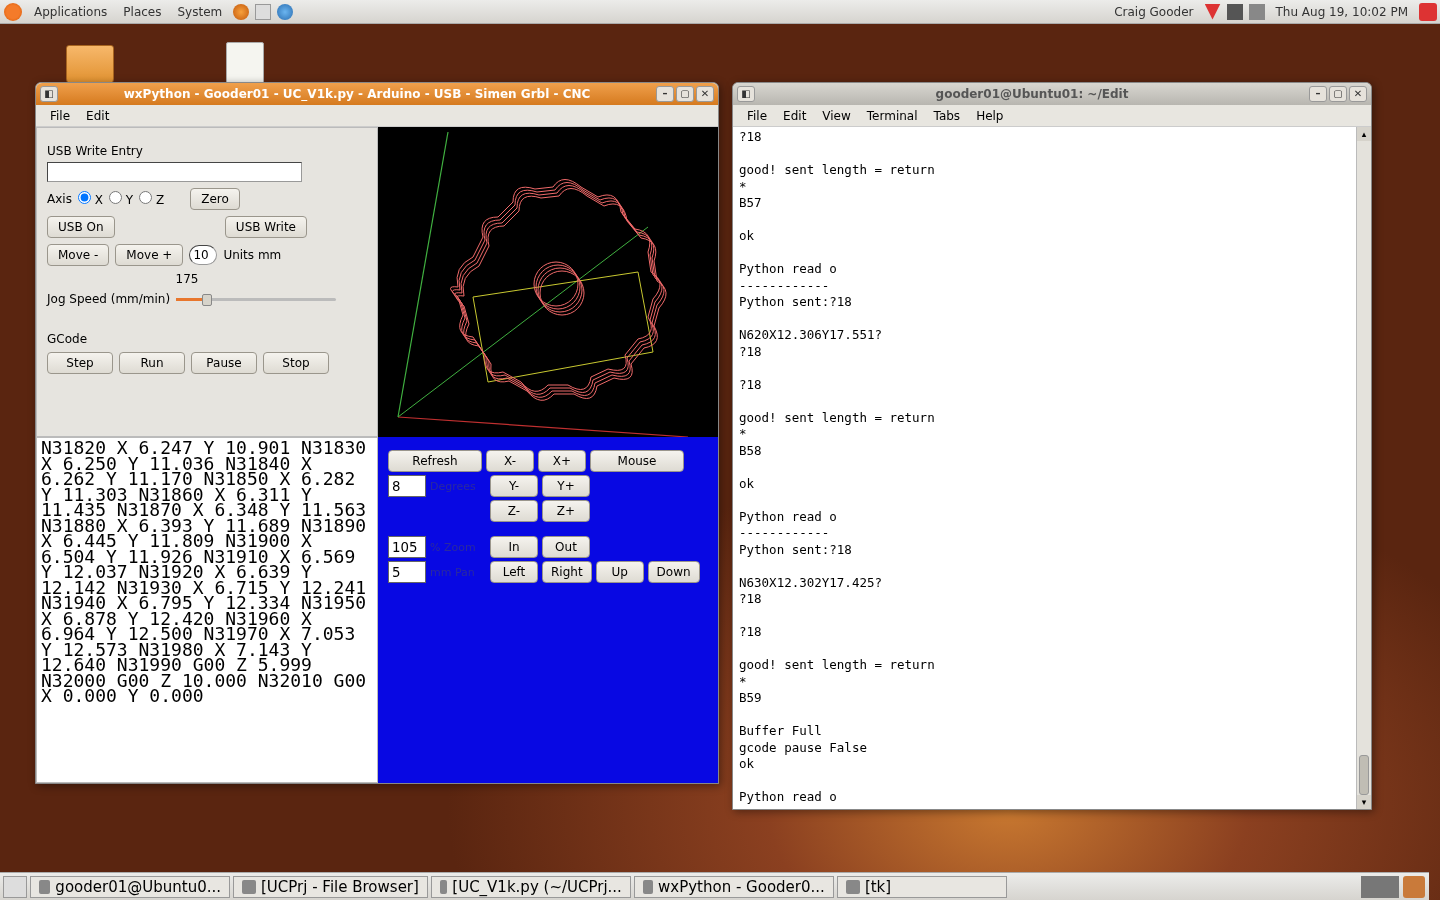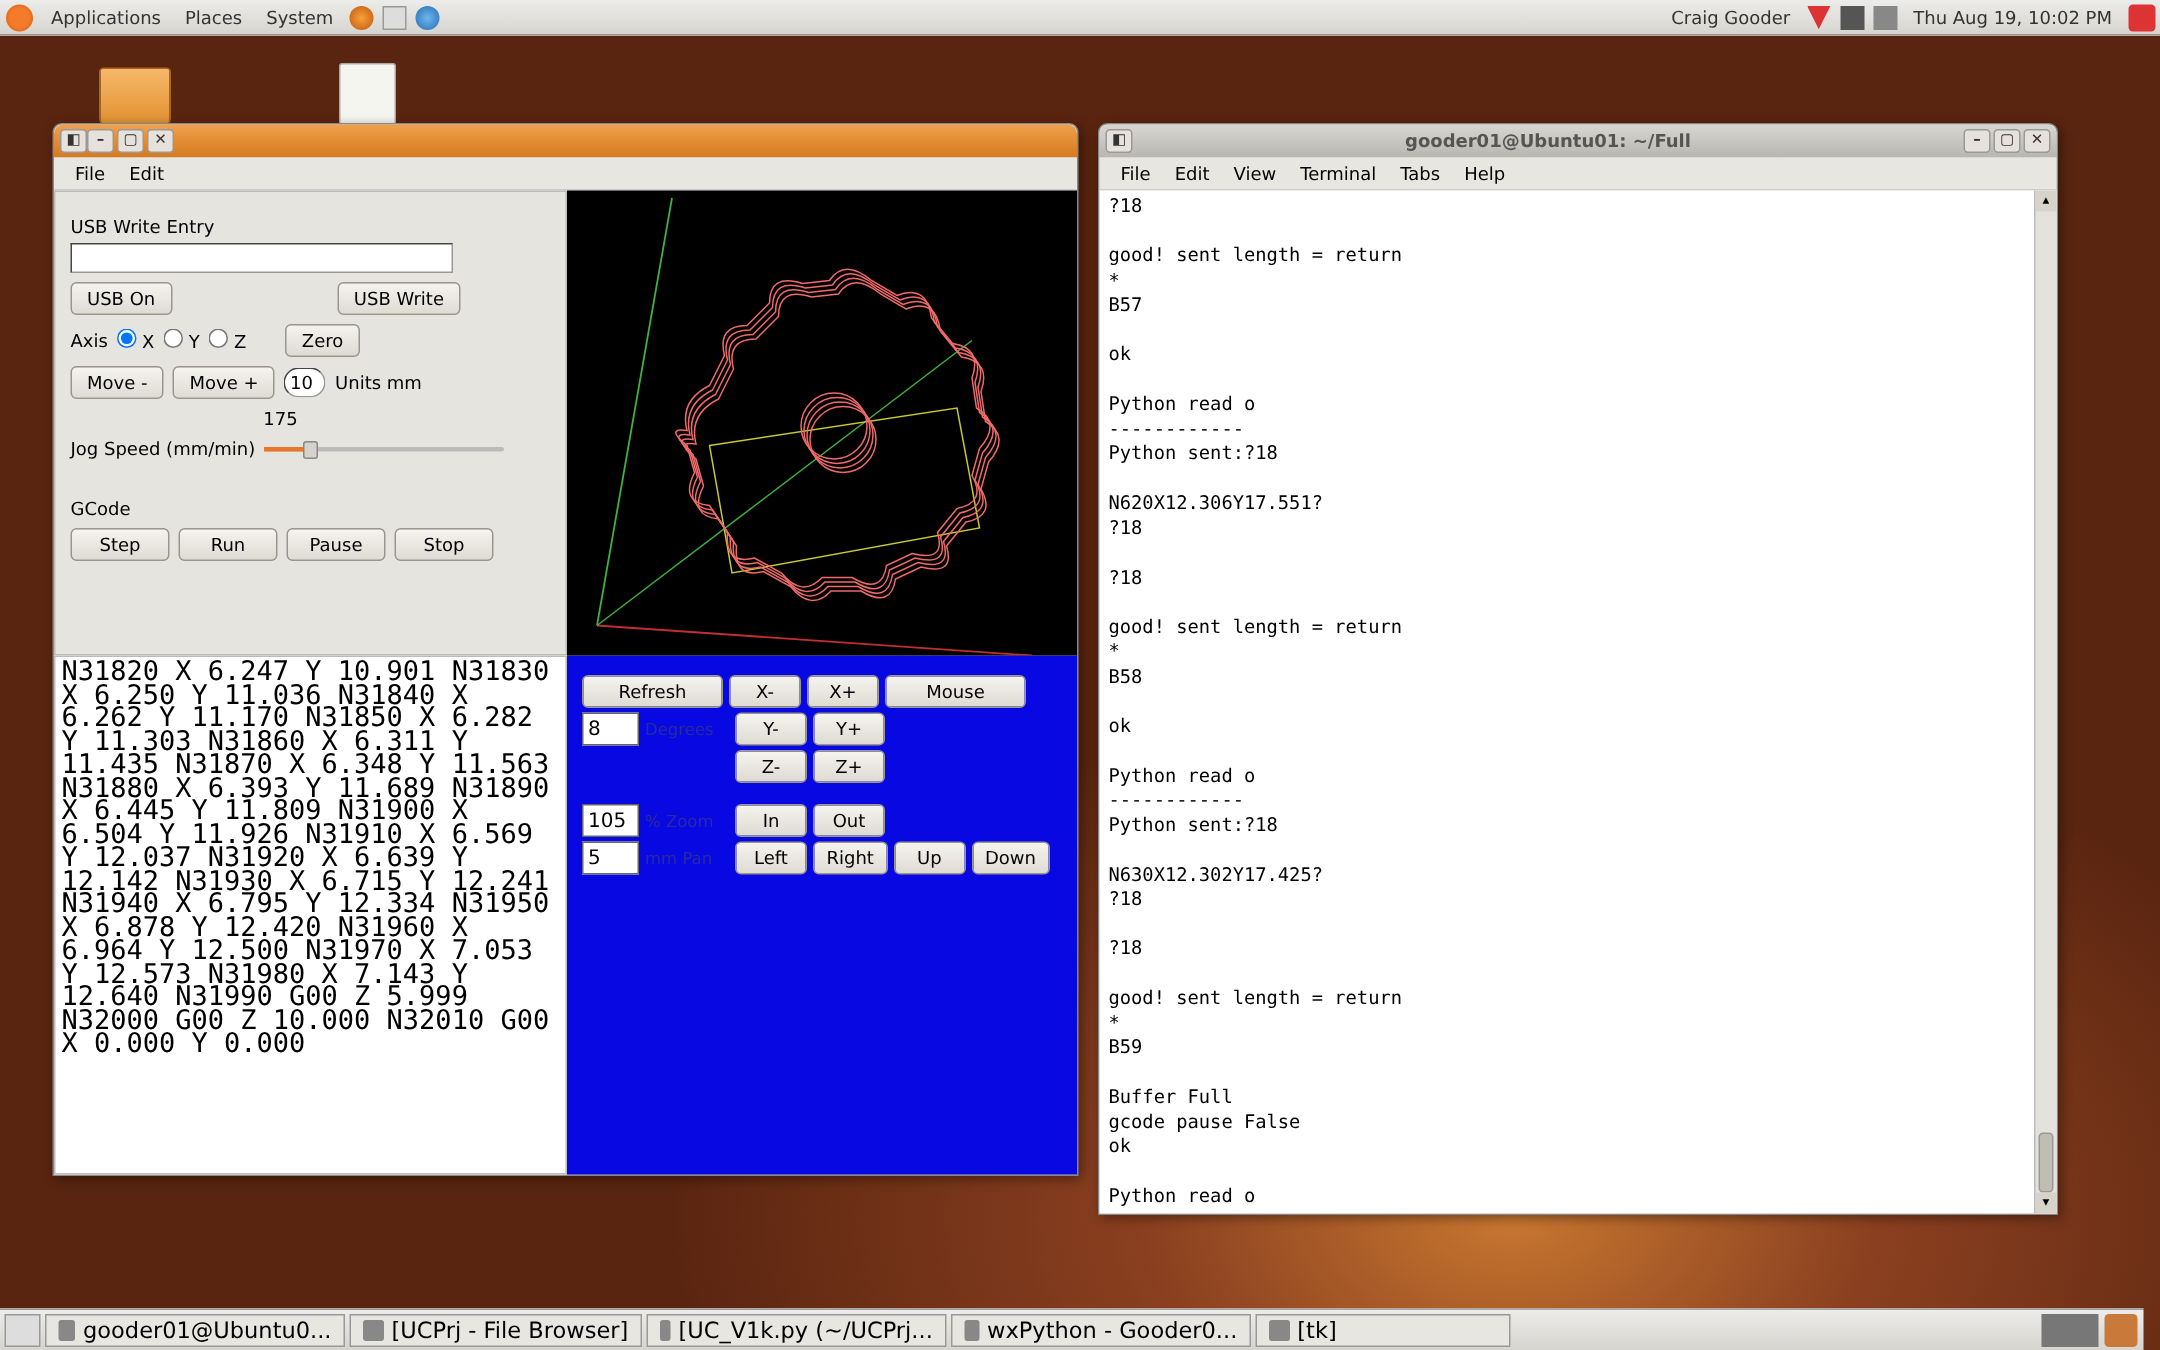--- a/index.html
+++ b/index.html
@@ -93,45 +93,46 @@
   <span class="tray-icon" style="background:#d33;clip-path:polygon(50% 100%,0 0,100% 0)"></span>
   <span class="tray-icon" style="background:#555"></span>
   <span class="tray-icon" style="background:#888"></span>
   <span class="menu-item">Thu Aug 19, 10:02 PM</span>
   <div class="power"></div>
 </div>
 
 <div class="window" style="top:82px; left:35px; width:684px; height:702px">
   <div class="titlebar">
     <div class="winbtn">◧</div>
+    <div class="title">wxPython - Gooder01 - UC_V1k.py - Arduino - USB - Simen Grbl - CNC</div>
     <div class="winctl">
       <div class="winbtn">–</div>
       <div class="winbtn">▢</div>
       <div class="winbtn">✕</div>
     </div>
   </div>
   <div class="menubar">
     <span>File</span>
     <span>Edit</span>
   </div>
   <div class="cnc-body">
 
     <div class="control-panel">
       <div class="section-label">USB Write Entry</div>
       <input type="text" style="width: 255px;" value="">
-      <div class="row" style="justify-content:space-between; width:260px">
-        <button class="btn">USB On</button>
-        <button class="btn">USB Write</button>
-      </div>
       <div class="row">
         <span>Axis</span>
         <label><input type="radio" checked="" style=""> <span>X</span></label>
         <label><input type="radio" style=""> <span>Y</span></label>
         <label><input type="radio" style=""> <span>Z</span></label>
         <button class="btn" style="margin-left:20px">Zero</button>
+      </div>
+      <div class="row" style="justify-content:space-between; width:260px">
+        <button class="btn">USB On</button>
+        <button class="btn">USB Write</button>
       </div>
       <div class="row">
         <button class="btn">Move -</button>
         <button class="btn">Move +</button>
         <input type="text" style="width: 28px; border-radius: 10px;" value="10">
         <span>Units mm</span>
       </div>
       <div style="text-align:center; width:280px; margin-top:4px">175</div>
       <div class="row">
         <span>Jog Speed (mm/min)</span>
@@ -222,21 +223,21 @@
         <button class="btn">Up</button>
         <button class="btn">Down</button>
       </div>
     </div>
   </div>
 </div>
 
 <div class="window" style="top:82px; left:732px; width:640px; height:728px">
   <div class="titlebar inactive">
     <div class="winbtn">◧</div>
-    <div class="title">gooder01@Ubuntu01: ~/Full</div>
+    <div class="title">gooder01@Ubuntu01: ~/Edit</div>
     <div class="winctl">
       <div class="winbtn">–</div>
       <div class="winbtn">▢</div>
       <div class="winbtn">✕</div>
     </div>
   </div>
   <div class="menubar">
     <span>File</span>
     <span>Edit</span>
     <span>View</span>

